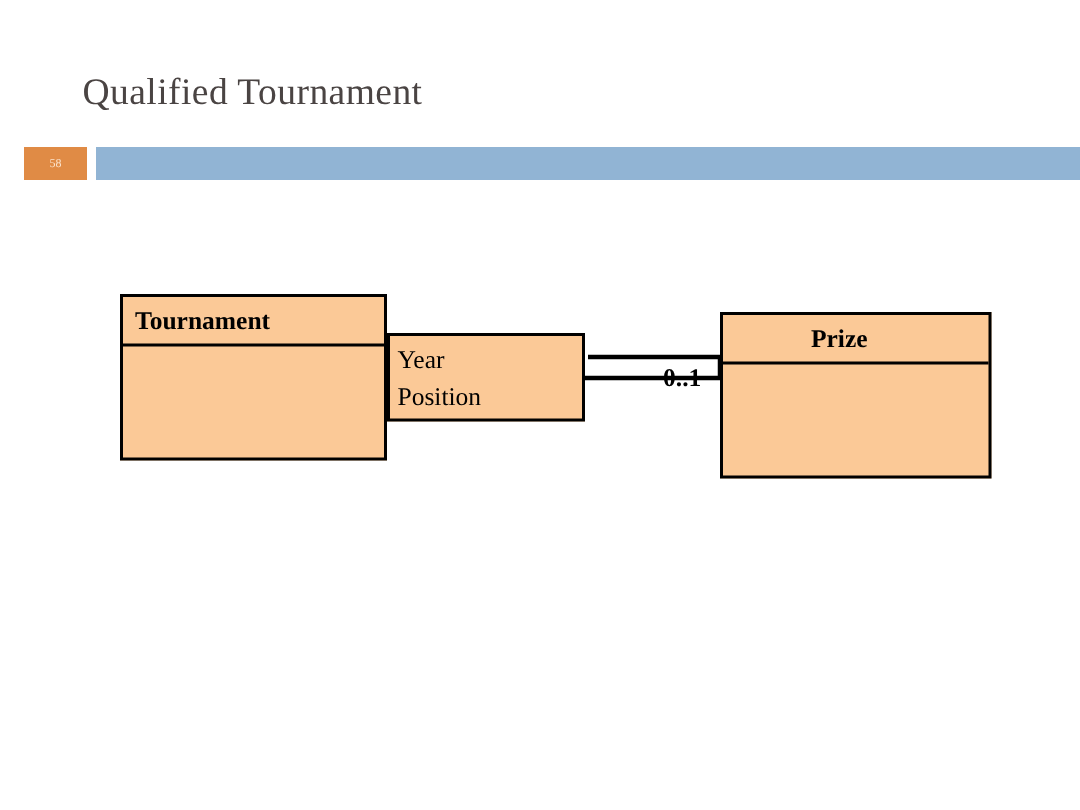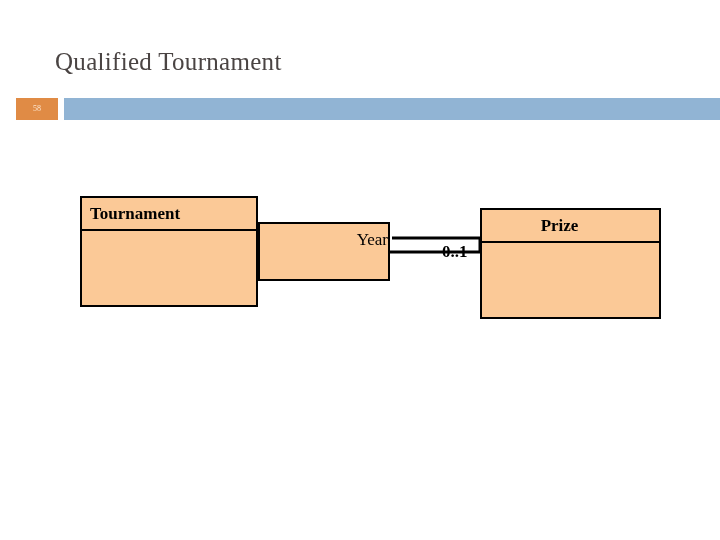--- a/index.html
+++ b/index.html
@@ -122,21 +122,20 @@
     border: 2px solid #000000;
     padding: 3px 0 0 5px;
     z-index: 5;
   }
   .qualifier-attr {
     font-family: "Liberation Serif", serif;
     font-size: 17px;
     color: #000000;
     line-height: 25px;
     white-space: nowrap;
-    text-align: right;
   }
 
   
   #assoc-connector {
     position: absolute;
     left: 0;
     top: 0;
     width: 720px;
     height: 540px;
     pointer-events: none;
@@ -173,20 +172,21 @@
     <line x1="392" y1="238" x2="482" y2="238" stroke="#000000" stroke-width="3"></line>
   </svg>
 
   <div class="uml-class" id="class-tournament">
     <div class="uml-class-name">Tournament</div>
     <div class="uml-class-body"></div>
   </div>
 
   <div id="qualifier-box">
     <div class="qualifier-attr">Year</div>
+    <div class="qualifier-attr">Position</div>
   </div>
 
   <div id="multiplicity-label">0..1</div>
 
   <div class="uml-class" id="class-prize">
     <div class="uml-class-name">Prize</div>
     <div class="uml-class-body"></div>
   </div>
 
 </div>

